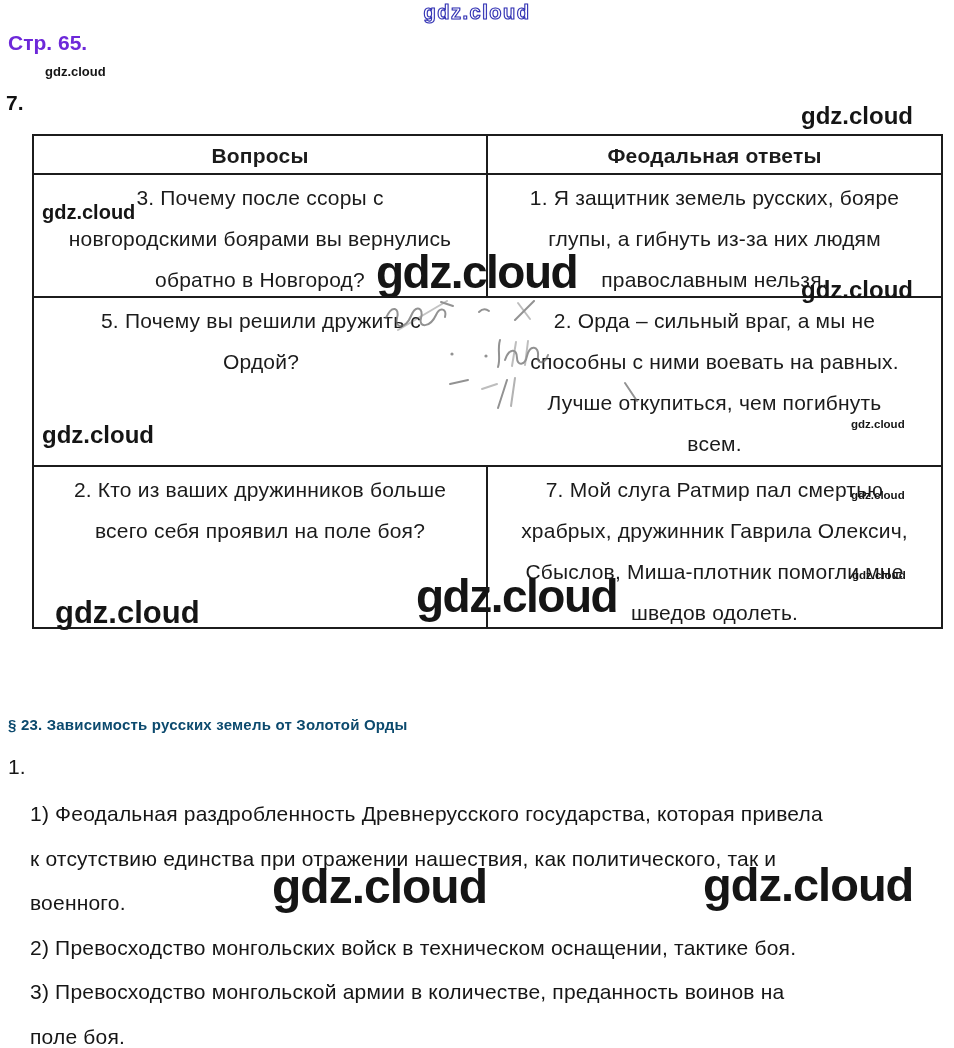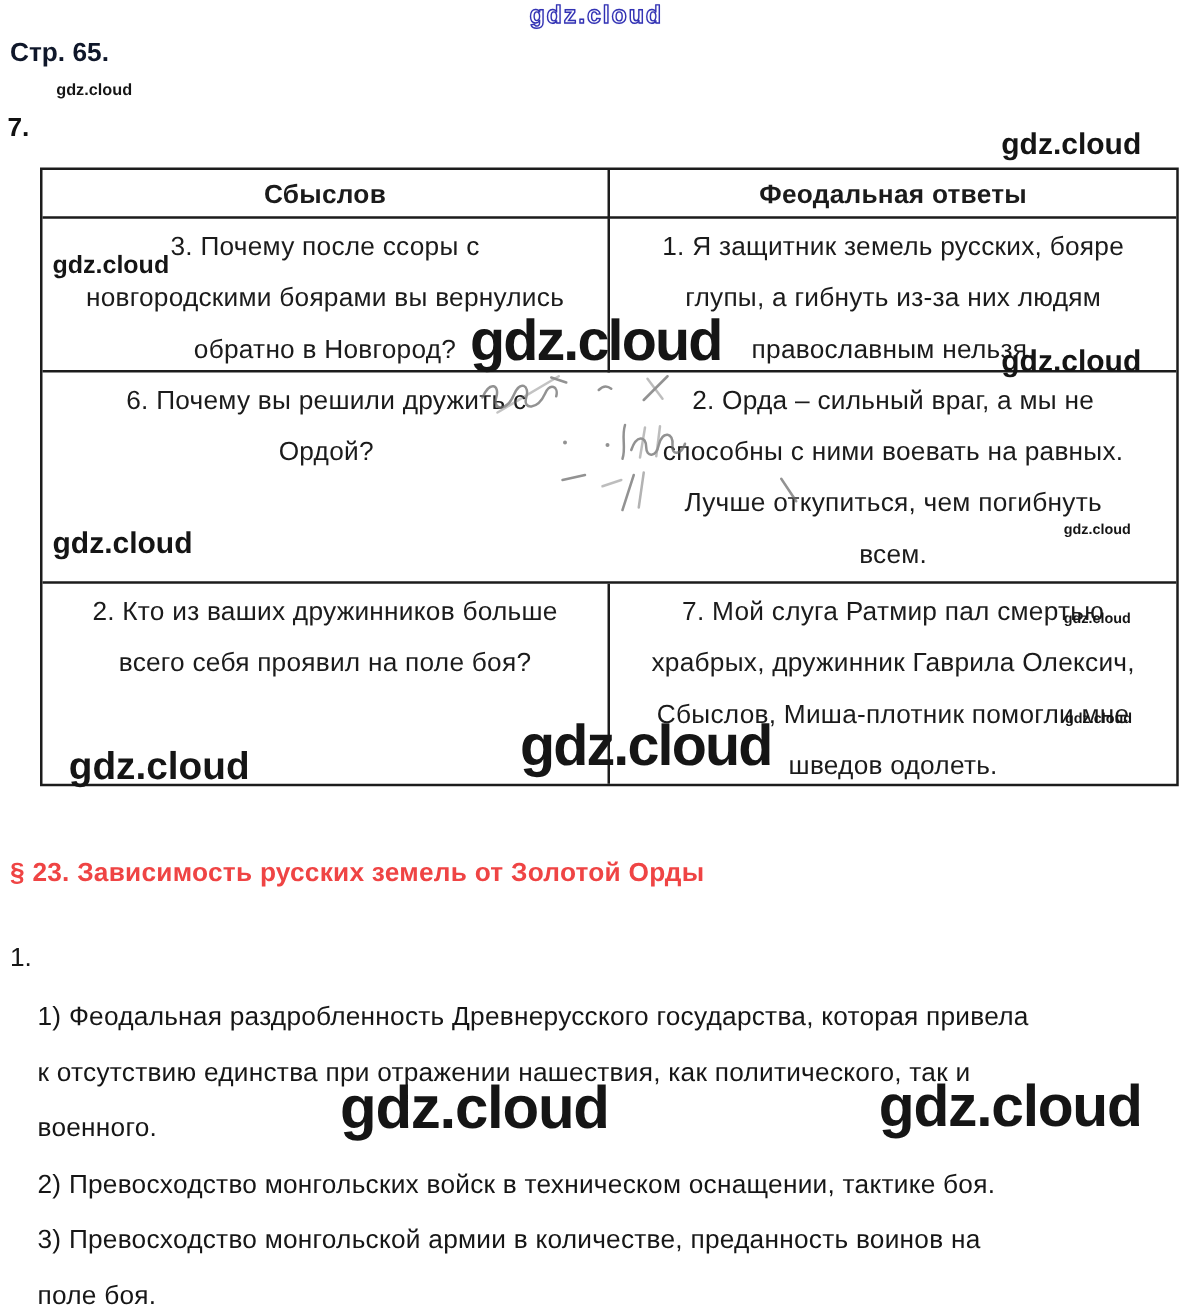--- a/index.html
+++ b/index.html
@@ -1,23 +1,23 @@
 <!DOCTYPE html>
 <html><head>
 <meta charset="utf-8">
 <style>
   html,body{margin:0;padding:0;background:#fff;}
   #page{
     position:relative;width:954px;height:1048px;background:#ffffff;overflow:hidden;
     font-family:"Liberation Sans","DejaVu Sans",sans-serif;color:#1b1b1b;
   }
   
-  .page-label{position:absolute;left:8px;top:31px;font-size:21px;font-weight:700;color:#0f172a;}
+  .page-label{position:absolute;left:8px;top:31px;font-size:21px;font-weight:700;color:#6d28d9;}
   .task-7{position:absolute;left:6px;top:91px;font-size:21px;font-weight:700;color:#111;}
-  .section-heading{position:absolute;left:8px;top:687px;font-size:21px;font-weight:700;color:#ef4444;letter-spacing:.2px;}
+  .section-heading{position:absolute;left:8px;top:716px;font-size:15px;font-weight:700;color:#0c4a6e;letter-spacing:.2px;}
   .task-1{position:absolute;left:8px;top:755px;font-size:21px;font-weight:400;color:#161616;}
   
   .wm{position:absolute;color:#151515;white-space:nowrap;}
   .wm-top{left:0;right:0;top:1px;text-align:center;font-size:20px;font-weight:700;
     color:#ffffff;-webkit-text-stroke:1.1px #3232b4;text-shadow:0 0 1px #3232b4;letter-spacing:1.5px;}
   .wm-under-title{left:45px;top:64px;font-size:13px;font-weight:600;}
   .wm-top-right{left:801px;top:102px;font-size:24px;font-weight:600;}
   .wm-r1-left{left:42px;top:201px;font-size:20px;font-weight:600;}
   .wm-r1-big{left:376px;top:245px;font-size:46px;font-weight:700;letter-spacing:-1.5px;}
   .wm-r1-right{left:801px;top:276px;font-size:24px;font-weight:600;}
@@ -58,31 +58,31 @@
 <div id="page">
 
   <div class="wm wm-top">gdz.cloud</div>
 
   <div class="page-label">Стр. 65.</div>
   <div class="wm wm-under-title">gdz.cloud</div>
   <div class="task-7">7.</div>
   <div class="wm wm-top-right">gdz.cloud</div>
 
   <div class="qa-table">
-    <div class="qa-cell qa-th bb br">Сбыслов</div>
+    <div class="qa-cell qa-th bb br">Вопросы</div>
     <div class="qa-cell qa-th bb">Феодальная ответы</div>
 
     <div class="qa-cell bb br">3. Почему после ссоры с
 новгородскими боярами вы вернулись
 обратно в Новгород?</div>
     <div class="qa-cell bb">1. Я защитник земель русских, бояре
 глупы, а гибнуть из-за них людям
 православным нельзя.</div>
 
-    <div class="qa-cell bb">6. Почему вы решили дружить с
+    <div class="qa-cell bb">5. Почему вы решили дружить с
 Ордой?</div>
     <div class="qa-cell bb">2. Орда – сильный враг, а мы не
 способны с ними воевать на равных.
 Лучше откупиться, чем погибнуть
 всем.</div>
 
     <div class="qa-cell br">2. Кто из ваших дружинников больше
 всего себя проявил на поле боя?</div>
     <div class="qa-cell">7. Мой слуга Ратмир пал смертью
 храбрых, дружинник Гаврила Олексич,

